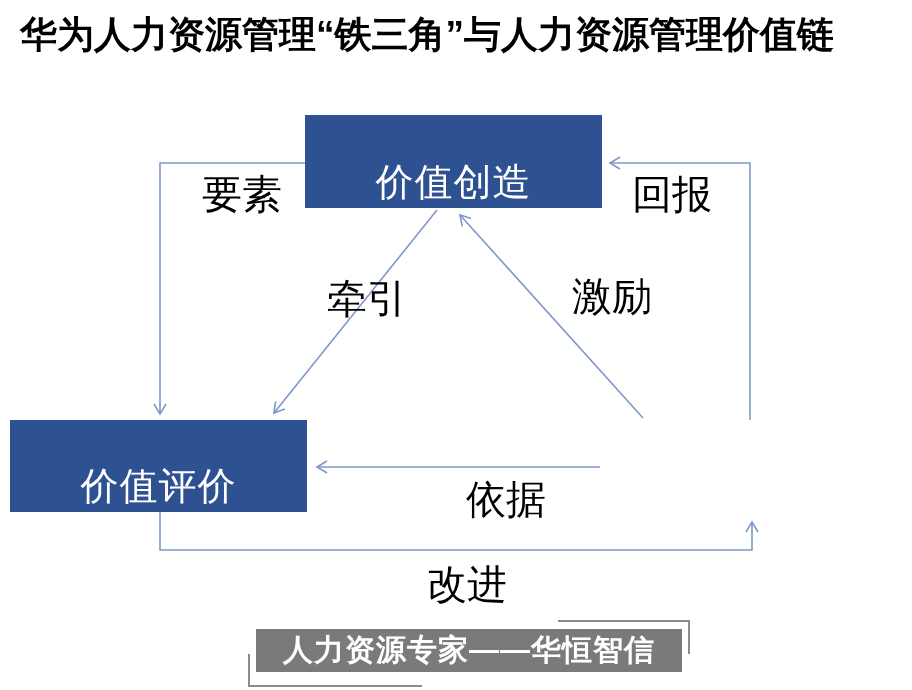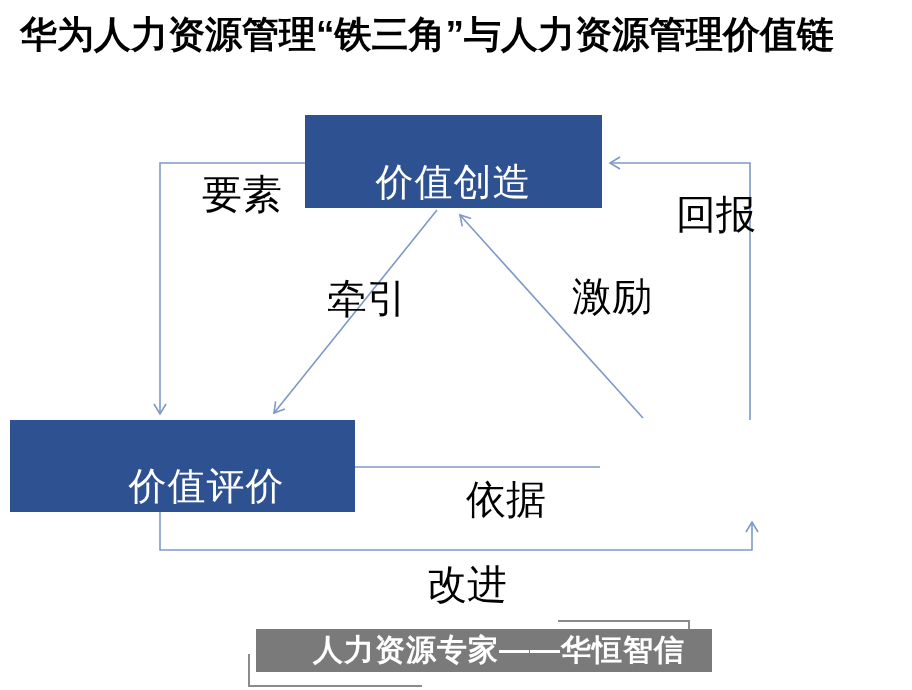--- a/index.html
+++ b/index.html
@@ -42,32 +42,32 @@
     background: #2E5192;
     color: #ffffff;
     display: flex;
     align-items: flex-end;
     justify-content: center;
     font-size: 38px;
     letter-spacing: 1px;
     font-weight: 400;
   }
   .node-creation    { left: 305px; top: 115px; width: 297px; height: 93px; }
-  .node-evaluation  { left:  10px; top: 420px; width: 297px; height: 92px; padding-left: 48px; }
+  .node-evaluation  { left:  10px; top: 420px; width: 297px; height: 92px; }
   .node-distribution{ left: 600px; top: 420px; width: 293px; height: 93px; }
   .edge-label {
     position: absolute;
     z-index: 3;
     font-size: 40px;
     color: #000000;
     line-height: 1;
     white-space: nowrap;
   }
   .lbl-yaosu   { left: 202px; top: 174px; }
-  .lbl-huibao  { left: 676px; top: 174px; margin-top: 20px; }
+  .lbl-huibao  { left: 632px; top: 174px; }
   .lbl-qianyin { left: 279px; top: 278px; margin-left: 48px; }
   .lbl-jili    { left: 572px; top: 276px; }
   .lbl-yiju    { left: 427px; top: 479px; margin-left: 39px; }
   .lbl-gaijin  { left: 427px; top: 564px; }
   .footer-bracket-tr {
     position: absolute;
     left: 558px; top: 620px;
     width: 130px; height: 32px;
     border-top: 2px solid #8b8b8b;
     border-right: 2px solid #8b8b8b;
@@ -83,21 +83,20 @@
   }
   .footer-banner {
     position: absolute;
     left: 256px; top: 629px;
     width: 426px; height: 43px;
     background: #7a7a7a;
     z-index: 2;
     display: flex;
     align-items: center;
     justify-content: center;
-    padding-left: 30px;
   }
   .footer-banner .footer-text {
     color: #ffffff;
     font-size: 30px;
     font-weight: 700;
     letter-spacing: 1px;
     white-space: nowrap;
   }
 </style>
 </head>

